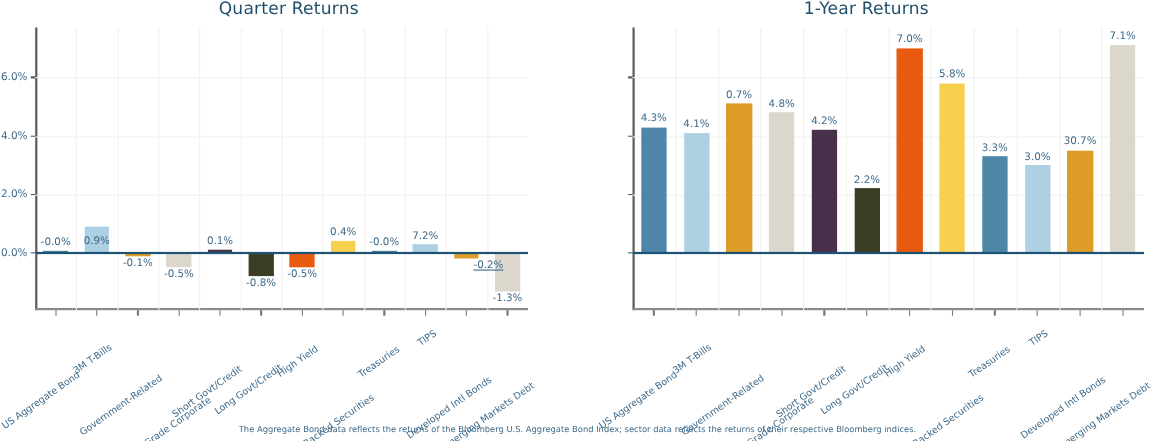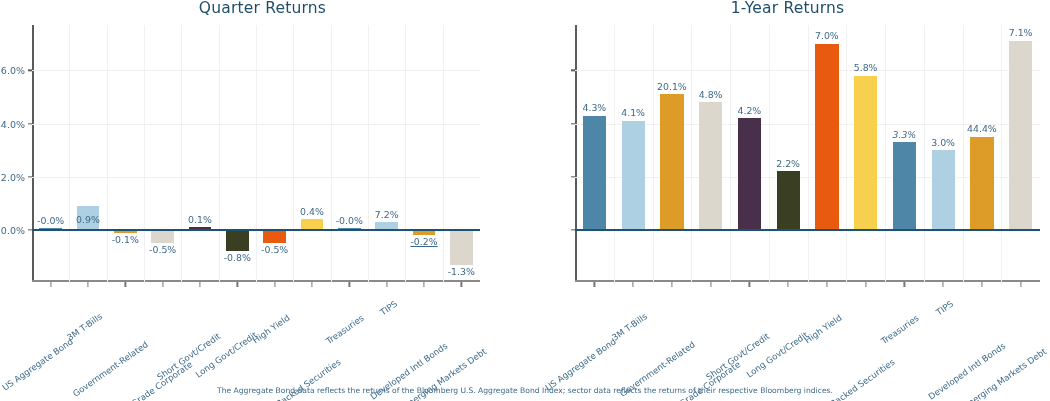--- a/index.html
+++ b/index.html
@@ -135,21 +135,21 @@
       <div class="xlabel" style="left: 283px; top: 263px;">Mortgage-Backed Securities</div>
       <div class="bar" title="Treasuries -0.0%" style="left: 306.133px; top: 203.467px; width: 22.4px; height: 1.6px; background: rgb(78, 134, 168);"></div>
       <div class="bar-label" style="left: 317.333px; top: 189.967px;">-0.0%</div>
       <div class="xtick" style="left: 317.333px; top: 257px;"></div>
       <div class="xlabel" style="left: 320.333px; top: 263px;">Treasuries</div>
       <div class="bar" title="TIPS 0.3%" style="left: 343.467px; top: 197.078px; width: 22.4px; height: 7.98964px; background: rgb(174, 208, 227);"></div>
       <div class="bar-label" style="left: 354.667px; top: 183.578px;">7.2%</div>
       <div class="xtick" style="left: 354.667px; top: 257px;"></div>
       <div class="xlabel" style="left: 357.667px; top: 263px;">TIPS</div>
       <div class="bar" title="Developed Intl Bonds -0.2%" style="left: 380.8px; top: 205.067px; width: 22.4px; height: 5.32642px; background: rgb(221, 155, 39);"></div>
-      <div class="bar-label" style="left: 392px; top: 211.394px; text-decoration: underline;">-0.2%</div>
+      <div class="bar-label" style="left: 412px; top: 211.394px; text-decoration: underline;">-0.2%</div>
       <div class="xtick" style="left: 392px; top: 257px;"></div>
       <div class="xlabel" style="left: 395px; top: 263px;">Developed Intl Bonds</div>
       <div class="bar" title="Emerging Markets Debt -1.3%" style="left: 418.133px; top: 205.067px; width: 22.4px; height: 34.6218px; background: rgb(220, 215, 205);"></div>
       <div class="bar-label" style="left: 429.333px; top: 240.689px; text-align: right;">-1.3%</div>
       <div class="xtick" style="left: 429.333px; top: 257px;"></div>
       <div class="xlabel" style="left: 432.333px; top: 263px;">Emerging Markets Debt</div>
     </div>
 </div>
 
 <div class="panel panel-right">
@@ -179,21 +179,21 @@
       <div class="zeroline" style="top: 204.067px;"></div>
       <div class="bar" title="US Aggregate Bond 4.3%" style="left: 7.75px; top: 90.5492px; width: 23.25px; height: 114.518px; background: rgb(78, 134, 168);"></div>
       <div class="bar-label" style="left: 19.375px; top: 77.0492px;">4.3%</div>
       <div class="xtick" style="left: 19.375px; top: 257px;"></div>
       <div class="xlabel" style="left: 22.375px; top: 263px;">US Aggregate Bond</div>
       <div class="bar" title="3M T-Bills 4.1%" style="left: 46.5px; top: 95.8756px; width: 23.25px; height: 109.192px; background: rgb(174, 208, 227);"></div>
       <div class="bar-label" style="left: 58.125px; top: 82.3756px;">4.1%</div>
       <div class="xtick" style="left: 58.125px; top: 257px;"></div>
       <div class="xlabel" style="left: 61.125px; top: 263px;">3M T-Bills</div>
       <div class="bar" title="Government-Related 5.1%" style="left: 85.25px; top: 69.2435px; width: 23.25px; height: 135.824px; background: rgb(221, 155, 39);"></div>
-      <div class="bar-label" style="left: 96.875px; top: 55.7435px;">20.1%</div>
+      <div class="bar-label" style="left: 96.875px; top: 55.7435px;">0.7%</div>
       <div class="xtick" style="left: 96.875px; top: 257px;"></div>
       <div class="xlabel" style="left: 99.875px; top: 263px;">Government-Related</div>
       <div class="bar" title="Investment-Grade Corporate 4.8%" style="left: 124px; top: 77.2332px; width: 23.25px; height: 127.834px; background: rgb(220, 215, 205);"></div>
       <div class="bar-label" style="left: 135.625px; top: 63.7332px;">4.8%</div>
       <div class="xtick" style="left: 135.625px; top: 257px;"></div>
       <div class="xlabel" style="left: 138.625px; top: 263px;">Investment-Grade Corporate</div>
       <div class="bar" title="Short Govt/Credit 4.2%" style="left: 162.75px; top: 93.2124px; width: 23.25px; height: 111.855px; background: rgb(72, 48, 74);"></div>
       <div class="bar-label" style="left: 174.375px; top: 79.7124px;">4.2%</div>
       <div class="xtick" style="left: 174.375px; top: 257px;"></div>
       <div class="xlabel" style="left: 177.375px; top: 263px;">Short Govt/Credit</div>
@@ -203,29 +203,29 @@
       <div class="xlabel" style="left: 216.125px; top: 263px;">Long Govt/Credit</div>
       <div class="bar" title="High Yield 7.0%" style="left: 240.25px; top: 18.6425px; width: 23.25px; height: 186.425px; background: rgb(232, 90, 16);"></div>
       <div class="bar-label" style="left: 251.875px; top: 5.14249px;">7.0%</div>
       <div class="xtick" style="left: 251.875px; top: 257px;"></div>
       <div class="xlabel" style="left: 254.875px; top: 263px;">High Yield</div>
       <div class="bar" title="Mortgage-Backed Securities 5.8%" style="left: 279px; top: 50.601px; width: 23.25px; height: 154.466px; background: rgb(247, 208, 78);"></div>
       <div class="bar-label" style="left: 290.625px; top: 37.101px;">5.8%</div>
       <div class="xtick" style="left: 290.625px; top: 257px;"></div>
       <div class="xlabel" style="left: 293.625px; top: 263px;">Mortgage-Backed Securities</div>
       <div class="bar" title="Treasuries 3.3%" style="left: 317.75px; top: 117.181px; width: 23.25px; height: 87.886px; background: rgb(78, 134, 168);"></div>
-      <div class="bar-label" style="left: 329.375px; top: 103.681px; font-style: italic;">3.3%</div>
+      <div class="bar-label" style="left: 329.375px; top: 103.681px;">3.3%</div>
       <div class="xtick" style="left: 329.375px; top: 257px;"></div>
       <div class="xlabel" style="left: 332.375px; top: 263px;">Treasuries</div>
       <div class="bar" title="TIPS 3.0%" style="left: 356.5px; top: 125.171px; width: 23.25px; height: 79.8964px; background: rgb(174, 208, 227);"></div>
       <div class="bar-label" style="left: 368.125px; top: 111.671px;">3.0%</div>
       <div class="xtick" style="left: 368.125px; top: 257px;"></div>
       <div class="xlabel" style="left: 371.125px; top: 263px;">TIPS</div>
       <div class="bar" title="Developed Intl Bonds 3.5%" style="left: 395.25px; top: 111.855px; width: 23.25px; height: 93.2124px; background: rgb(221, 155, 39);"></div>
-      <div class="bar-label" style="left: 406.875px; top: 98.3549px;">44.4%</div>
+      <div class="bar-label" style="left: 406.875px; top: 98.3549px;">30.7%</div>
       <div class="xtick" style="left: 406.875px; top: 257px;"></div>
       <div class="xlabel" style="left: 409.875px; top: 263px;">Developed Intl Bonds</div>
       <div class="bar" title="Emerging Markets Debt 7.1%" style="left: 434px; top: 15.9793px; width: 23.25px; height: 189.088px; background: rgb(220, 215, 205);"></div>
       <div class="bar-label" style="left: 445.625px; top: 2.47927px;">7.1%</div>
       <div class="xtick" style="left: 445.625px; top: 257px;"></div>
       <div class="xlabel" style="left: 448.625px; top: 263px;">Emerging Markets Debt</div>
     </div>
 </div>
 
 <div class="footnote">The Aggregate Bond data reflects the returns of the Bloomberg U.S. Aggregate Bond Index; sector data reflects the returns of their respective Bloomberg indices.</div>

